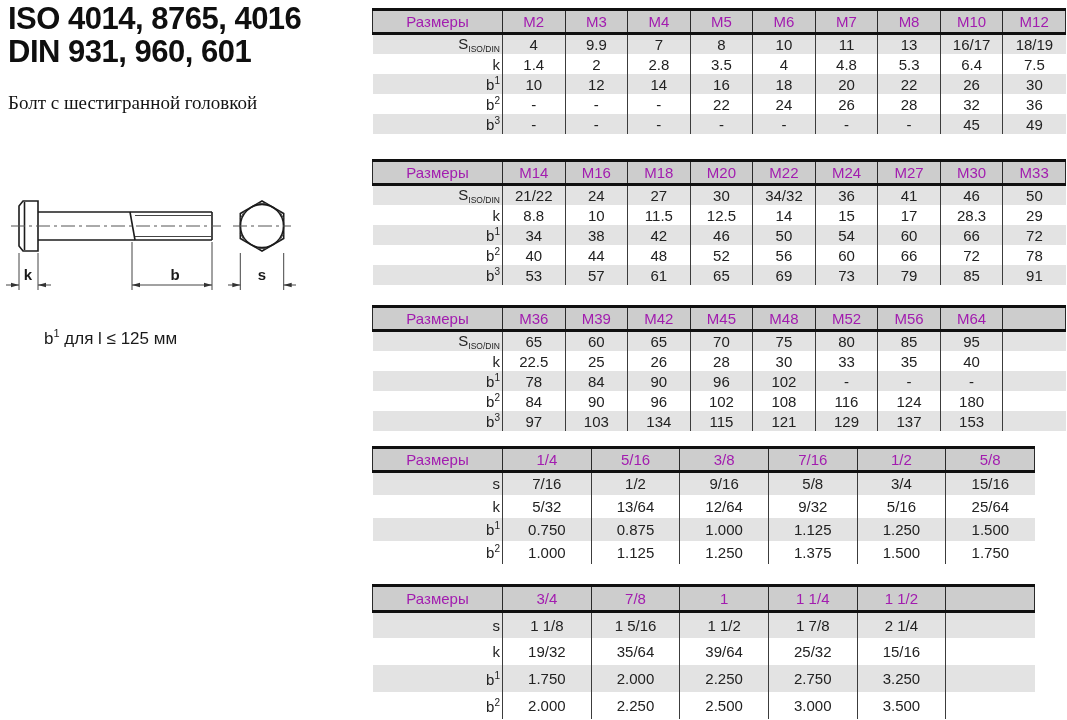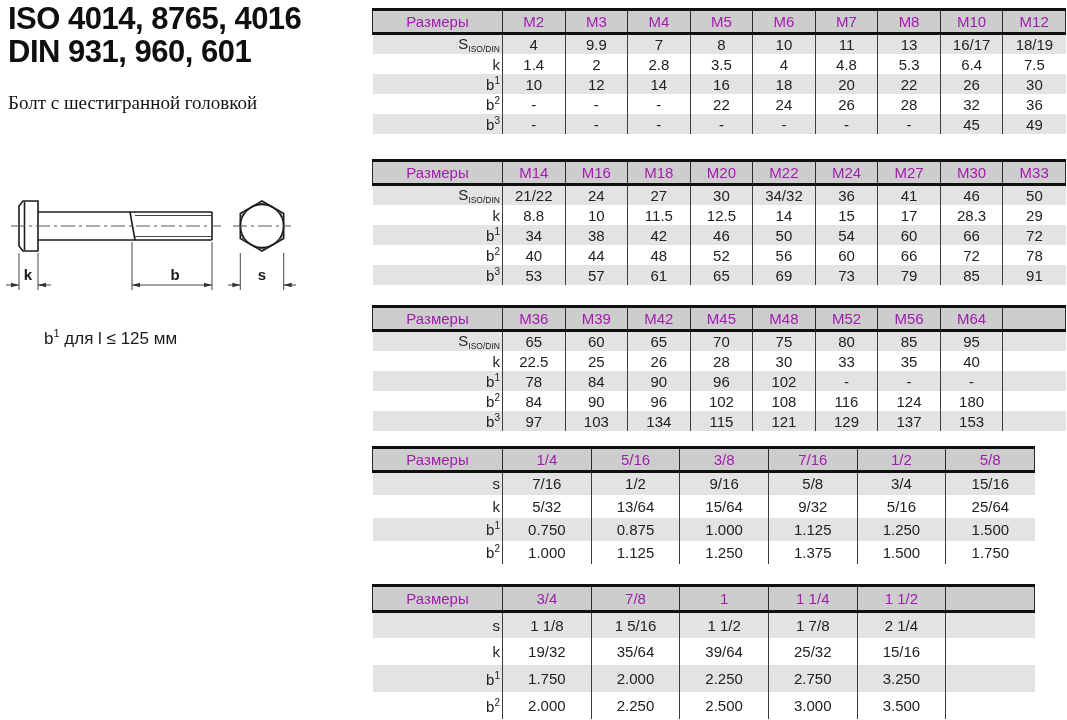--- a/index.html
+++ b/index.html
@@ -416,21 +416,21 @@
           <td>1/2</td>
           <td>9/16</td>
           <td>5/8</td>
           <td>3/4</td>
           <td>15/16</td>
         </tr>
         <tr>
           <td>k</td>
           <td>5/32</td>
           <td>13/64</td>
-          <td>15/64</td>
+          <td>12/64</td>
           <td>9/32</td>
           <td>5/16</td>
           <td>25/64</td>
         </tr>
         <tr>
           <td>b<sup>1</sup></td>
           <td>0.750</td>
           <td>0.875</td>
           <td>1.000</td>
           <td>1.125</td>

